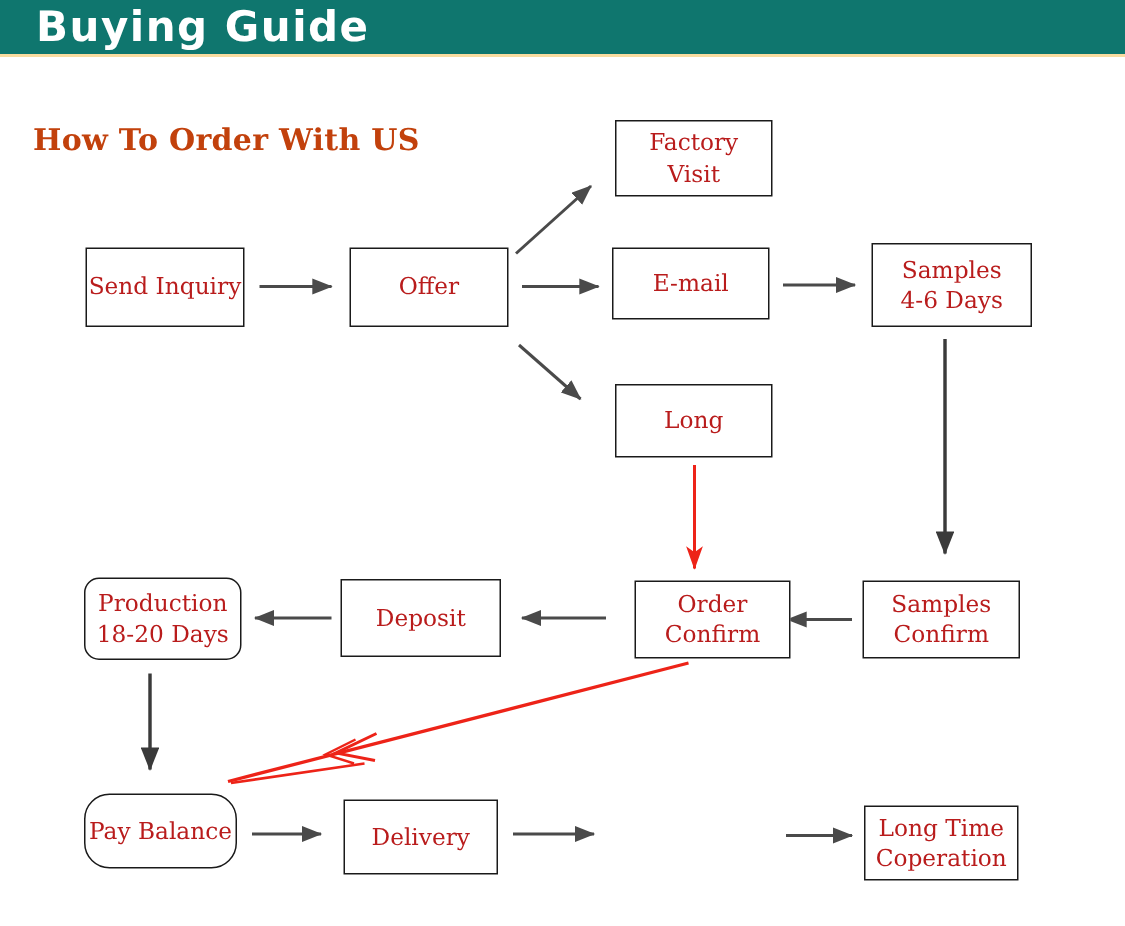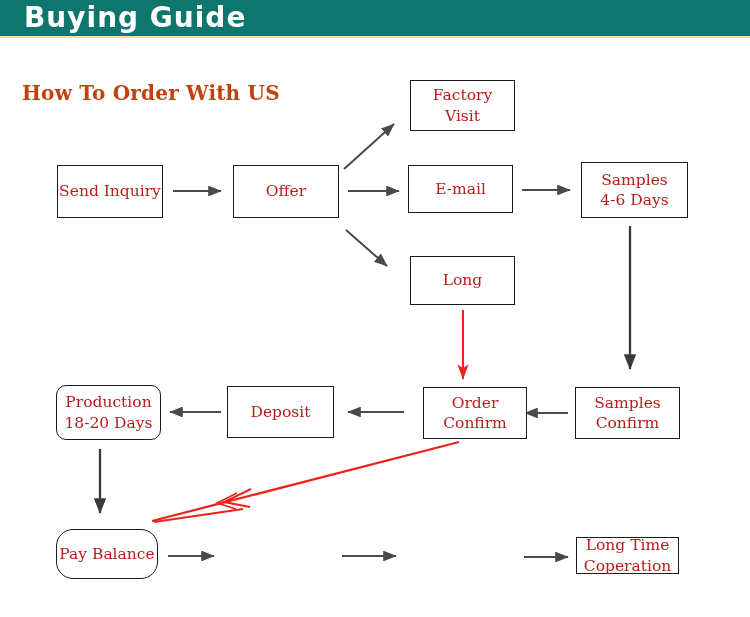--- a/index.html
+++ b/index.html
@@ -80,16 +80,17 @@
 4-6 Days</div>
   <div class="node" style="left:410px;top:256px;width:105px;height:49px;">Long</div>
   <div class="node" style="left:56px;top:385px;width:105px;height:55px;border-radius:10px;">Production
 18-20 Days</div>
   <div class="node" style="left:227px;top:386px;width:107px;height:52px;">Deposit</div>
   <div class="node" style="left:411px;top:387px;width:104px;height:52px;margin-left:12px;">Order
 Confirm</div>
   <div class="node" style="left:575px;top:387px;width:105px;height:52px;">Samples
 Confirm</div>
   <div class="node" style="left:56px;top:529px;width:102px;height:50px;border-radius:17px;">Pay Balance</div>
-  <div class="node" style="left:576px;top:537px;width:103px;height:37px;">Long Time
+  <div class="node" style="left:229px;top:533px;width:103px;height:50px;">Delivery</div>
+  <div class="node" style="left:576px;top:537px;width:103px;height:50px;">Long Time
 Coperation</div>
 
 </div>
 
 </body></html>

